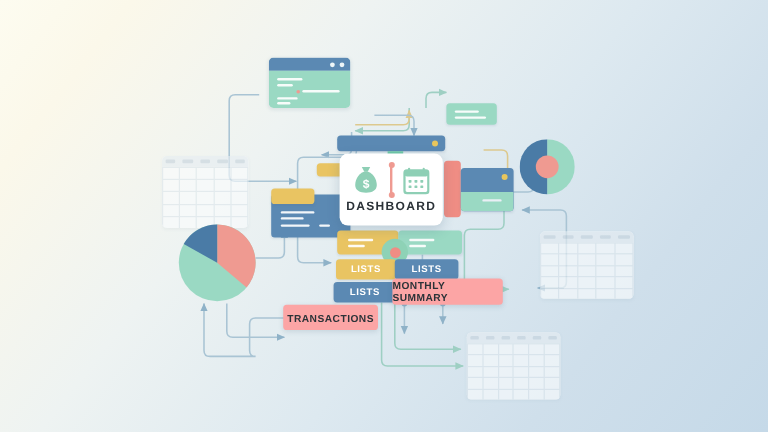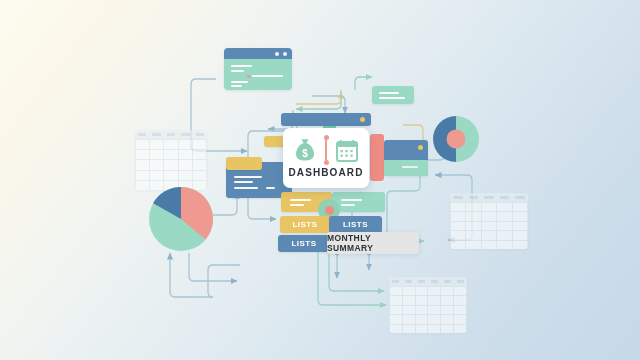--- a/index.html
+++ b/index.html
@@ -23,21 +23,21 @@
   .ln-d{background:#e9eff5;border-radius:1px;height:2px;}
 
   .sheet{background:#ffffff;border-radius:4px;opacity:.62;box-shadow:0 1px 3px rgba(90,120,140,.10);overflow:hidden;}
   .sheet-hd{background:#e6edf2;display:flex;align-items:center;}
   .sheet-hd i{flex:1;height:3px;background:#c6d3dd;border-radius:1px;margin:0 3px;font-style:normal;}
   .sheet-grid{display:grid;gap:1px;background:#dde6ec;padding:1px;}
   .sheet-grid b{background:#fbfdfe;font-weight:normal;}
 
   .pill{border-radius:3px;box-shadow:0 1px 2px rgba(80,110,130,.12);}
 
-  .label-card{background:#e5e5e5;border-radius:3px;display:flex;align-items:center;justify-content:center;
+  .label-card{background:#fca5a5;border-radius:3px;display:flex;align-items:center;justify-content:center;
     box-shadow:0 1px 4px rgba(70,100,125,.16);color:#2c3338;letter-spacing:.4px;font-weight:bold;}
 
   .tag{border-radius:3px;display:flex;align-items:center;justify-content:center;
     color:#ffffff;font-weight:bold;letter-spacing:.5px;box-shadow:0 1px 2px rgba(80,110,130,.12);}
   .tag.y{background:#e9c462;}
   .tag.b{background:#5b89b3;}
 
   .dash-card{background:#fff;border-radius:7px;box-shadow:0 3px 10px rgba(60,95,125,.22);
     display:flex;flex-direction:column;align-items:center;justify-content:center;}
   .dash-title{color:#2b3238;font-weight:bold;letter-spacing:1.1px;}
@@ -284,20 +284,23 @@
     <span>LISTS</span>
   </div>
   <div class="el tag b" style="left:278px;top:235px;width:52px;height:17px;font-size:8px;">
     <span>LISTS</span>
   </div>
 
   <div class="el label-card" style="left:327px;top:232px;width:92px;height:22px;font-size:8.5px;">
     <span>MONTHLY SUMMARY</span>
   </div>
 
+  <div class="el label-card" style="left:236px;top:254px;width:79px;height:21px;font-size:8.5px;">
+    <span>TRANSACTIONS</span>
+  </div>
 
   <div class="el dash-card" style="left:283px;top:128px;width:86px;height:60px;">
     <div class="icons">
 
       <svg width="22" height="24" viewBox="0 0 22 24">
         <path d="M7.5,1.2 L14.5,1.2 L12.4,5.2 L9.6,5.2 z" fill="#8ecfb5"></path>
         <path d="M11,5 C16.2,5 20,11.2 20,16.2 C20,20.6 16.2,22.6 11,22.6 C5.8,22.6 2,20.6 2,16.2 C2,11.2 5.8,5 11,5 z" fill="#8ecfb5"></path>
         <text x="11" y="19" font-family="'Liberation Sans',sans-serif" font-size="10" font-weight="bold" fill="#ffffff" text-anchor="middle">$</text>
       </svg>
       <span class="divider"></span>

